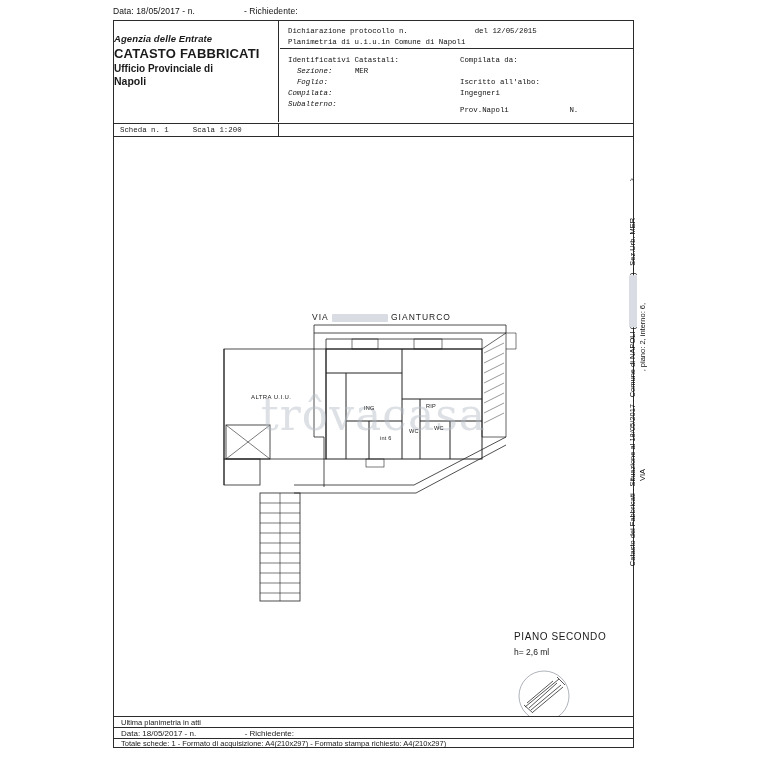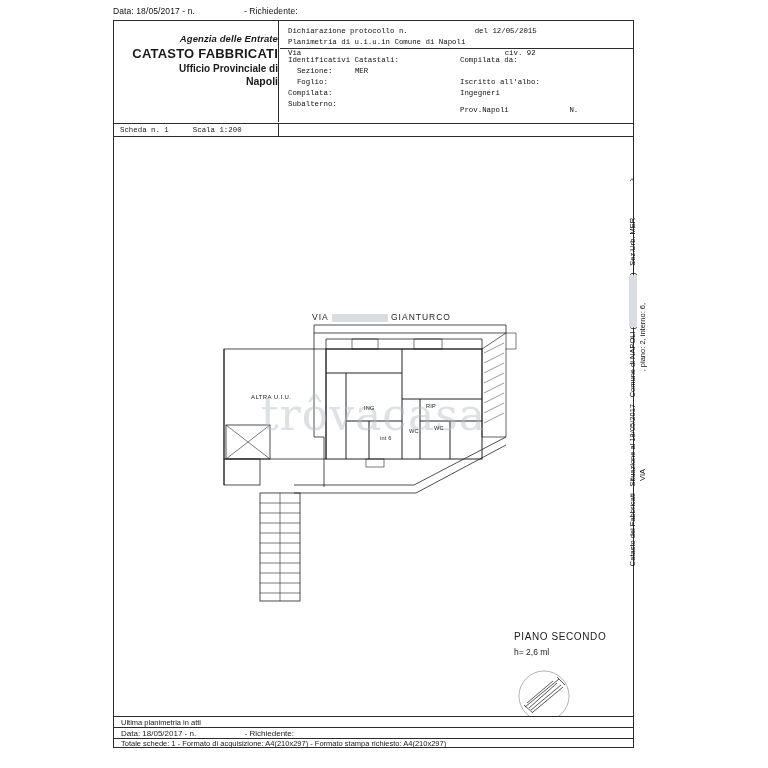--- a/index.html
+++ b/index.html
@@ -62,21 +62,21 @@
     width: 519px; height: 103px;
     border-bottom: 1px solid #2b2b2b;
     box-sizing: border-box;
   }
   .hdr-left {
     position: absolute;
     left: 0; top: 0;
     width: 165px; height: 101px;
     border-right: 1px solid #2b2b2b;
     box-sizing: border-box;
-    text-align: right;
+    text-align: left;
     padding-top: 12px;
   }
   .hdr-left .l1 {
     font-size: 9.5px;
     font-weight: bold;
     font-style: italic;
     letter-spacing: 0.1px;
   }
   .hdr-left .l2 {
     font-size: 13px;
@@ -121,21 +121,21 @@
     line-height: 11px;
   }
   .cat-right {
     position: absolute;
     left: 180px; top: 34px;
     width: 170px;
     font-family: "Liberation Mono", monospace;
     font-size: 7.4px;
     line-height: 11px;
   }
-  .ind2 { display: inline-block; width: 58px; }
+  .ind2 { display: inline-block; width: 58px; font-style: italic; }
 
   
   .scheda-bar {
     position: absolute;
     left: 0; top: 103px;
     width: 519px; height: 13px;
     border-bottom: 1px solid #2b2b2b;
     box-sizing: border-box;
   }
   .scheda-cell {
@@ -304,27 +304,20 @@
       </div>
 
       <div class="hdr-right">
         <div class="row">
           <span>Dichiarazione protocollo n.</span>
           <span class="redact" style="width:58px"></span>
           <span>del</span>
           <span>12/05/2015</span>
         </div>
         <div class="row">Planimetria di u.i.u.in Comune di Napoli</div>
-        <div class="row">
-          <span>Via</span>
-          <span class="redact" style="width:70px"></span>
-          <span style="display:inline-block;width:120px"></span>
-          <span>civ.</span>
-          <span>92</span>
-        </div>
         <div class="sep"></div>
 
         <div class="cat-left">
           <div>Identificativi Catastali:</div>
           <div>
             &nbsp;&nbsp;<span class="ind2">Sezione:</span><span>MER</span>
           </div>
           <div>
             &nbsp;&nbsp;<span class="ind2">Foglio:</span><span class="redact" style="width:10px"></span>
           </div>

